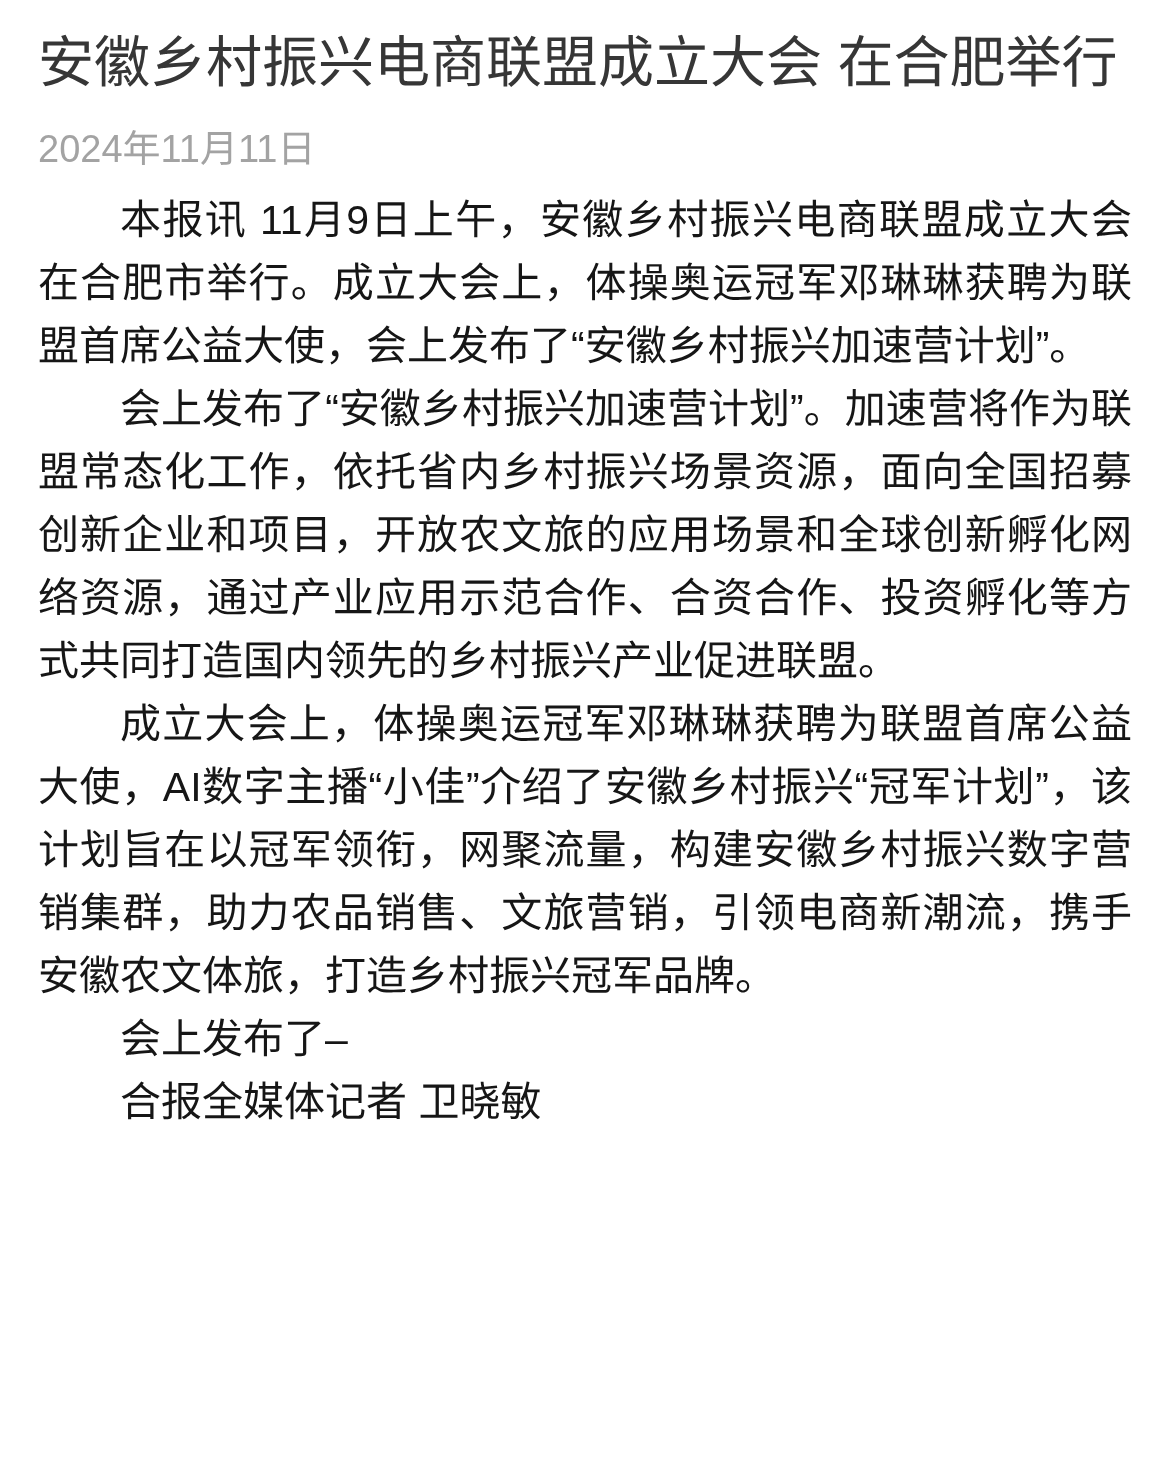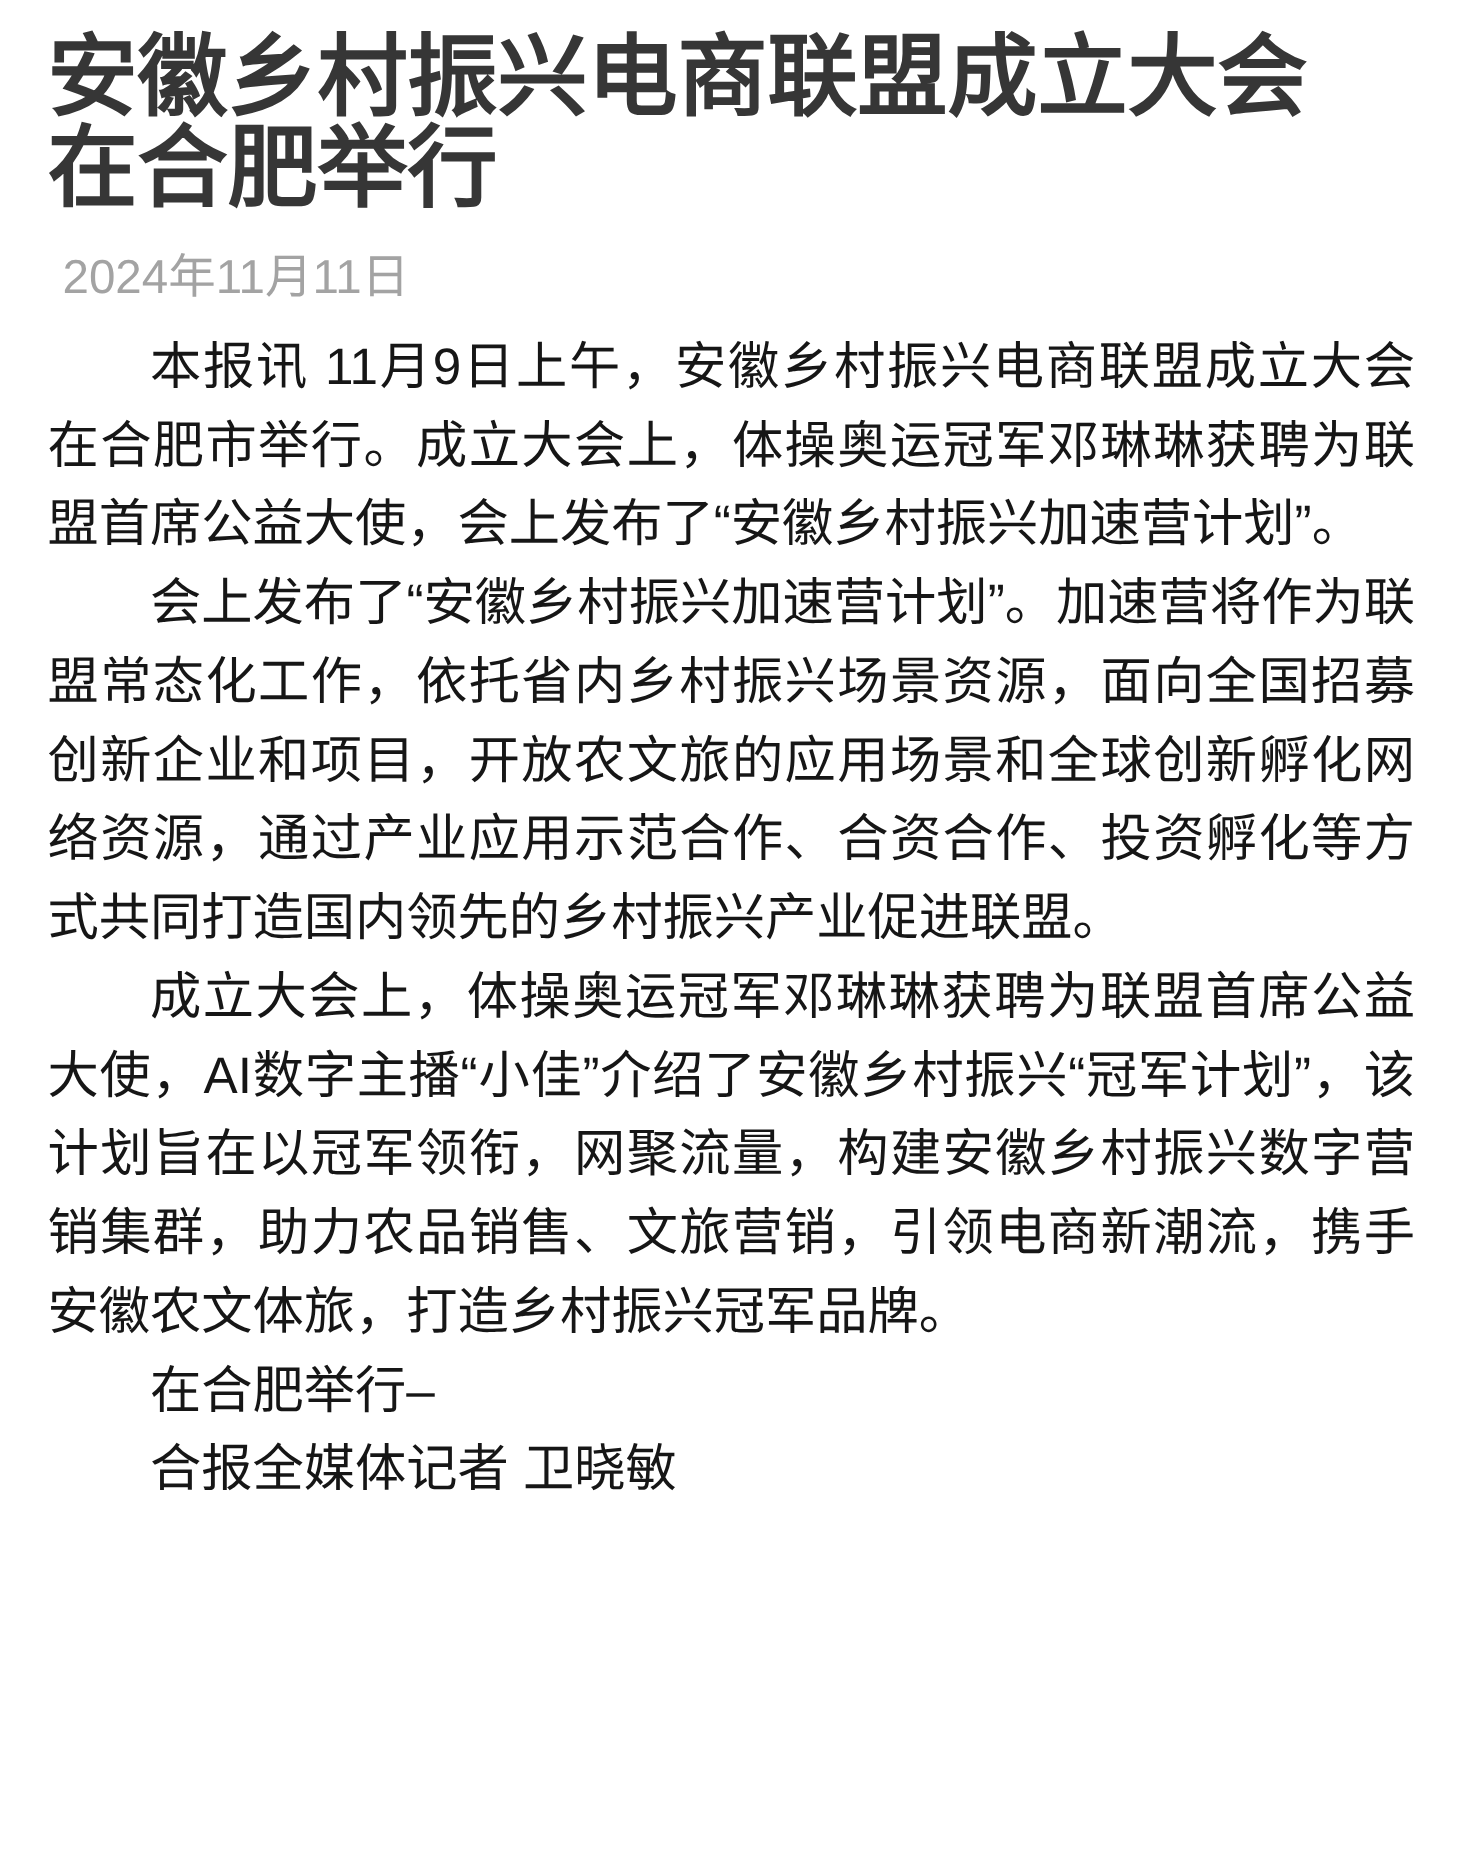--- a/index.html
+++ b/index.html
@@ -18,28 +18,28 @@
     width: 1170px;
     min-height: 1484px;
     overflow: hidden;
     font-family: "Liberation Sans", "DejaVu Sans", sans-serif;
   }
   .article {
     padding: 0 38px 30px 38px;
   }
   .article-title {
     margin: 26px 0 0 0;
-    font-size: 72px;
+    font-size: 56px;
     line-height: 73px;
-    font-weight: 700;
+    font-weight: 400;
     color: var(--title, #363636);
     word-break: break-word;
   }
   .article-date {
-    margin: 30px 0 20px 12px;
+    margin: 30px 0 20px 0;
     font-size: 38px;
     line-height: 40px;
     font-weight: 400;
     color: var(--date, #a3a3a3);
   }
   .article-body p {
     margin: 0;
     font-size: 41px;
     line-height: 63px;
     color: var(--body-text, #161616);
@@ -54,16 +54,16 @@
 
 <article class="article">
   <h1 class="article-title">安徽乡村振兴电商联盟成立大会 在合肥举行</h1>
 
   <p class="article-date">2024年11月11日</p>
 
   <div class="article-body">
     <p>本报讯 11月9日上午，安徽乡村振兴电商联盟成立大会在合肥市举行。成立大会上，体操奥运冠军邓琳琳获聘为联盟首席公益大使，会上发布了“安徽乡村振兴加速营计划”。</p>
     <p>会上发布了“安徽乡村振兴加速营计划”。加速营将作为联盟常态化工作，依托省内乡村振兴场景资源，面向全国招募创新企业和项目，开放农文旅的应用场景和全球创新孵化网络资源，通过产业应用示范合作、合资合作、投资孵化等方式共同打造国内领先的乡村振兴产业促进联盟。</p>
     <p>成立大会上，体操奥运冠军邓琳琳获聘为联盟首席公益大使，AI数字主播“小佳”介绍了安徽乡村振兴“冠军计划”，该计划旨在以冠军领衔，网聚流量，构建安徽乡村振兴数字营销集群，助力农品销售、文旅营销，引领电商新潮流，携手安徽农文体旅，打造乡村振兴冠军品牌。</p>
-    <p>在合肥举行–</p>
+    <p>会上发布了–</p>
     <p>合报全媒体记者 卫晓敏</p>
   </div>
 </article>
 
 </body></html>

